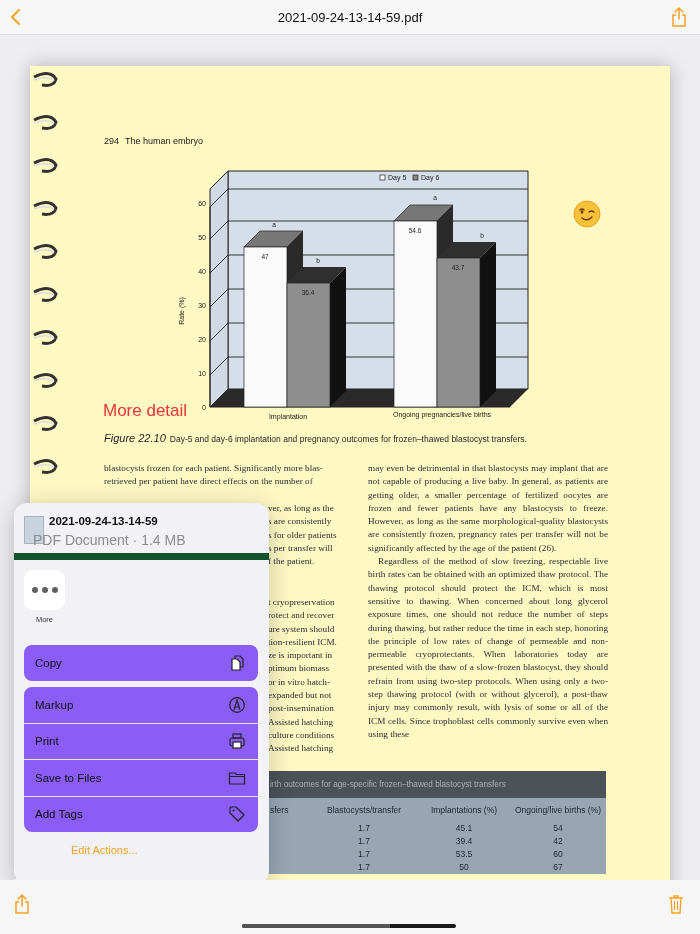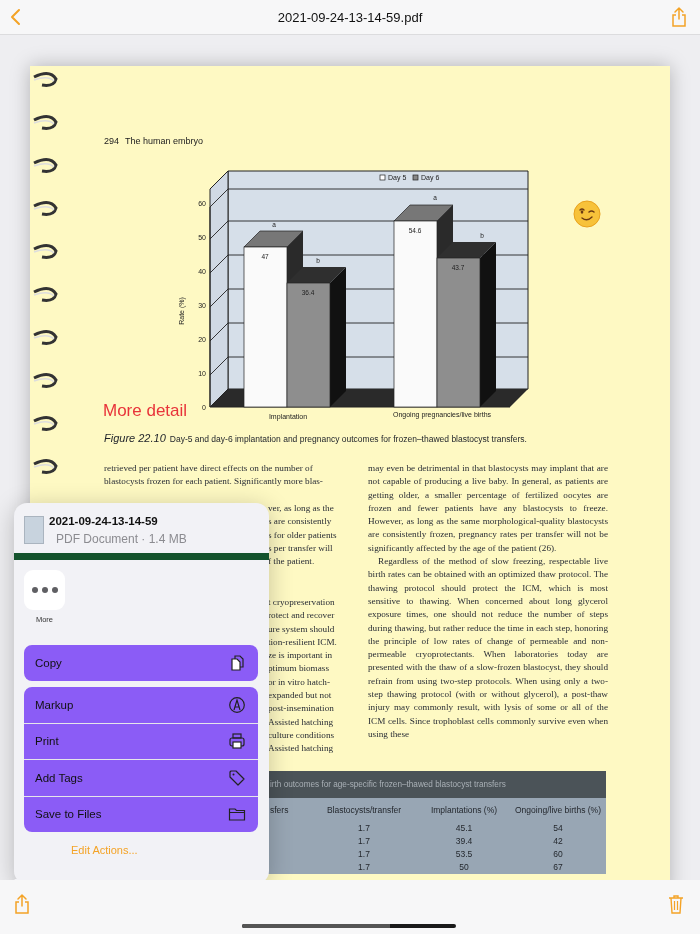--- a/index.html
+++ b/index.html
@@ -29,21 +29,21 @@
   .trow{display:flex;height:13px;line-height:13px;}
   .thead{height:24px;line-height:24px;font-weight:normal;}
   .tc1{width:40px;padding-left:4px;overflow:hidden;}
   .tc2{width:108px;text-align:center;}
   .tc3{width:92px;text-align:center;}
   .tc4{width:96px;text-align:center;}
   .sheet{position:absolute;left:14px;top:503px;width:255px;height:381px;background:#f2f2f6;border-radius:13px;box-shadow:0 4px 24px rgba(0,0,0,.22);overflow:visible;}
   .sheet-header{height:50px;border-bottom:7px solid #14532d;position:relative;}
   .file-thumb{position:absolute;left:10px;top:13px;width:18px;height:26px;background:#c8d3de;border:1px solid #aab4bf;}
   .file-name{position:absolute;left:35px;top:12px;font-size:11.5px;color:#111;font-weight:bold;}
-  .file-meta{position:absolute;left:42px;top:29px;font-size:12px;color:#8b8b90;}
+  .file-meta{position:absolute;left:19px;top:29px;font-size:14px;color:#8b8b90;}
   .more-tile{position:absolute;left:10px;top:67px;width:41px;height:40px;background:#fff;border-radius:9px;display:flex;align-items:center;justify-content:center;cursor:pointer;}
   .more-label{position:absolute;left:10px;top:112px;width:41px;text-align:center;font-size:7.5px;color:#333;}
   .group{position:absolute;left:10px;width:234px;background:#8b5cf6;border-radius:8px;overflow:hidden;}
   .action{height:35.5px;display:flex;align-items:center;justify-content:space-between;padding:0 12px 0 11px;border-bottom:1px solid #e6e6ea;cursor:pointer;font-size:11.5px;color:#111;}
   .action:last-child{border-bottom:none;}
   .action svg{width:18px;height:18px;}
   .edit-actions{position:absolute;left:21px;top:341px;font-size:11px;color:#f4a326;cursor:pointer;padding-left:36px;}
   .sheet-tail{position:absolute;left:0;bottom:-9px;width:22px;height:14px;}
   .toolbar{position:absolute;left:0;top:880px;width:700px;height:54px;background:#f7f7f8;}
   .tb-share{position:absolute;left:13px;top:13px;width:18px;height:22px;cursor:pointer;}
@@ -186,22 +186,22 @@
       </g>
     </svg>
 
     <div class="more-detail">More detail</div>
 
     <div class="caption">
       <span class="fig">Figure 22.10</span><span>Day-5 and day-6 implantation and pregnancy outcomes for frozen–thawed blastocyst transfers.</span>
     </div>
 
     <div class="col col-left">
+      <p>blastocysts frozen for each patient. Significantly more blas-</p>
       <p>retrieved per patient have direct effects on the number of</p>
-      <p>blastocysts frozen for each patient. Significantly more blas-</p>
     </div>
     <div class="col col-left-low" style="top:436px">
       <p>ver, as long as the</p>
       <p>s are consistently</p>
       <p>s for older patients</p>
       <p>s per transfer will</p>
       <p>f the patient.</p>
     </div>
     <div class="col col-left-low">
       <p>t cryopreservation</p>
@@ -304,31 +304,31 @@
     </div>
     <div class="action">
       <span>Print</span>
       <svg viewBox="0 0 18 18">
           <rect x="5" y="2" width="8" height="4" fill="none" stroke="#222" stroke-width="1.2"></rect>
           <rect x="2" y="6" width="14" height="8" rx="2" fill="none" stroke="#222" stroke-width="1.2"></rect>
           <rect x="5" y="10" width="8" height="6" fill="#fff" stroke="#222" stroke-width="1.2"></rect>
         </svg>
     </div>
     <div class="action">
+      <span>Save to Files</span>
+      <svg viewBox="0 0 18 18">
+          <path d="M1.5 4 H7 L8.5 5.5 H16.5 V15 H1.5 Z" fill="none" stroke="#222" stroke-width="1.2"></path>
+          <line x1="1.5" y1="7.5" x2="16.5" y2="7.5" stroke="#222" stroke-width="1.2"></line>
+        </svg>
+    </div>
+    <div class="action">
       <span>Add Tags</span>
       <svg viewBox="0 0 18 18">
           <path d="M2 3 V8 L10 16 L16 10 L8 2 H3 Z" fill="none" stroke="#222" stroke-width="1.2" stroke-linejoin="round"></path>
           <circle cx="5.5" cy="5.5" r="1" fill="#222"></circle>
-        </svg>
-    </div>
-    <div class="action">
-      <span>Save to Files</span>
-      <svg viewBox="0 0 18 18">
-          <path d="M1.5 4 H7 L8.5 5.5 H16.5 V15 H1.5 Z" fill="none" stroke="#222" stroke-width="1.2"></path>
-          <line x1="1.5" y1="7.5" x2="16.5" y2="7.5" stroke="#222" stroke-width="1.2"></line>
         </svg>
     </div>
   </div>
 
   <div class="edit-actions">Edit Actions...</div>
   <svg class="sheet-tail" viewBox="0 0 22 14">
       <path d="M0 0 H22 Q12 2 8 14 Q6 4 0 0 Z" fill="#f2f2f6"></path>
     </svg>
 </div>
 

